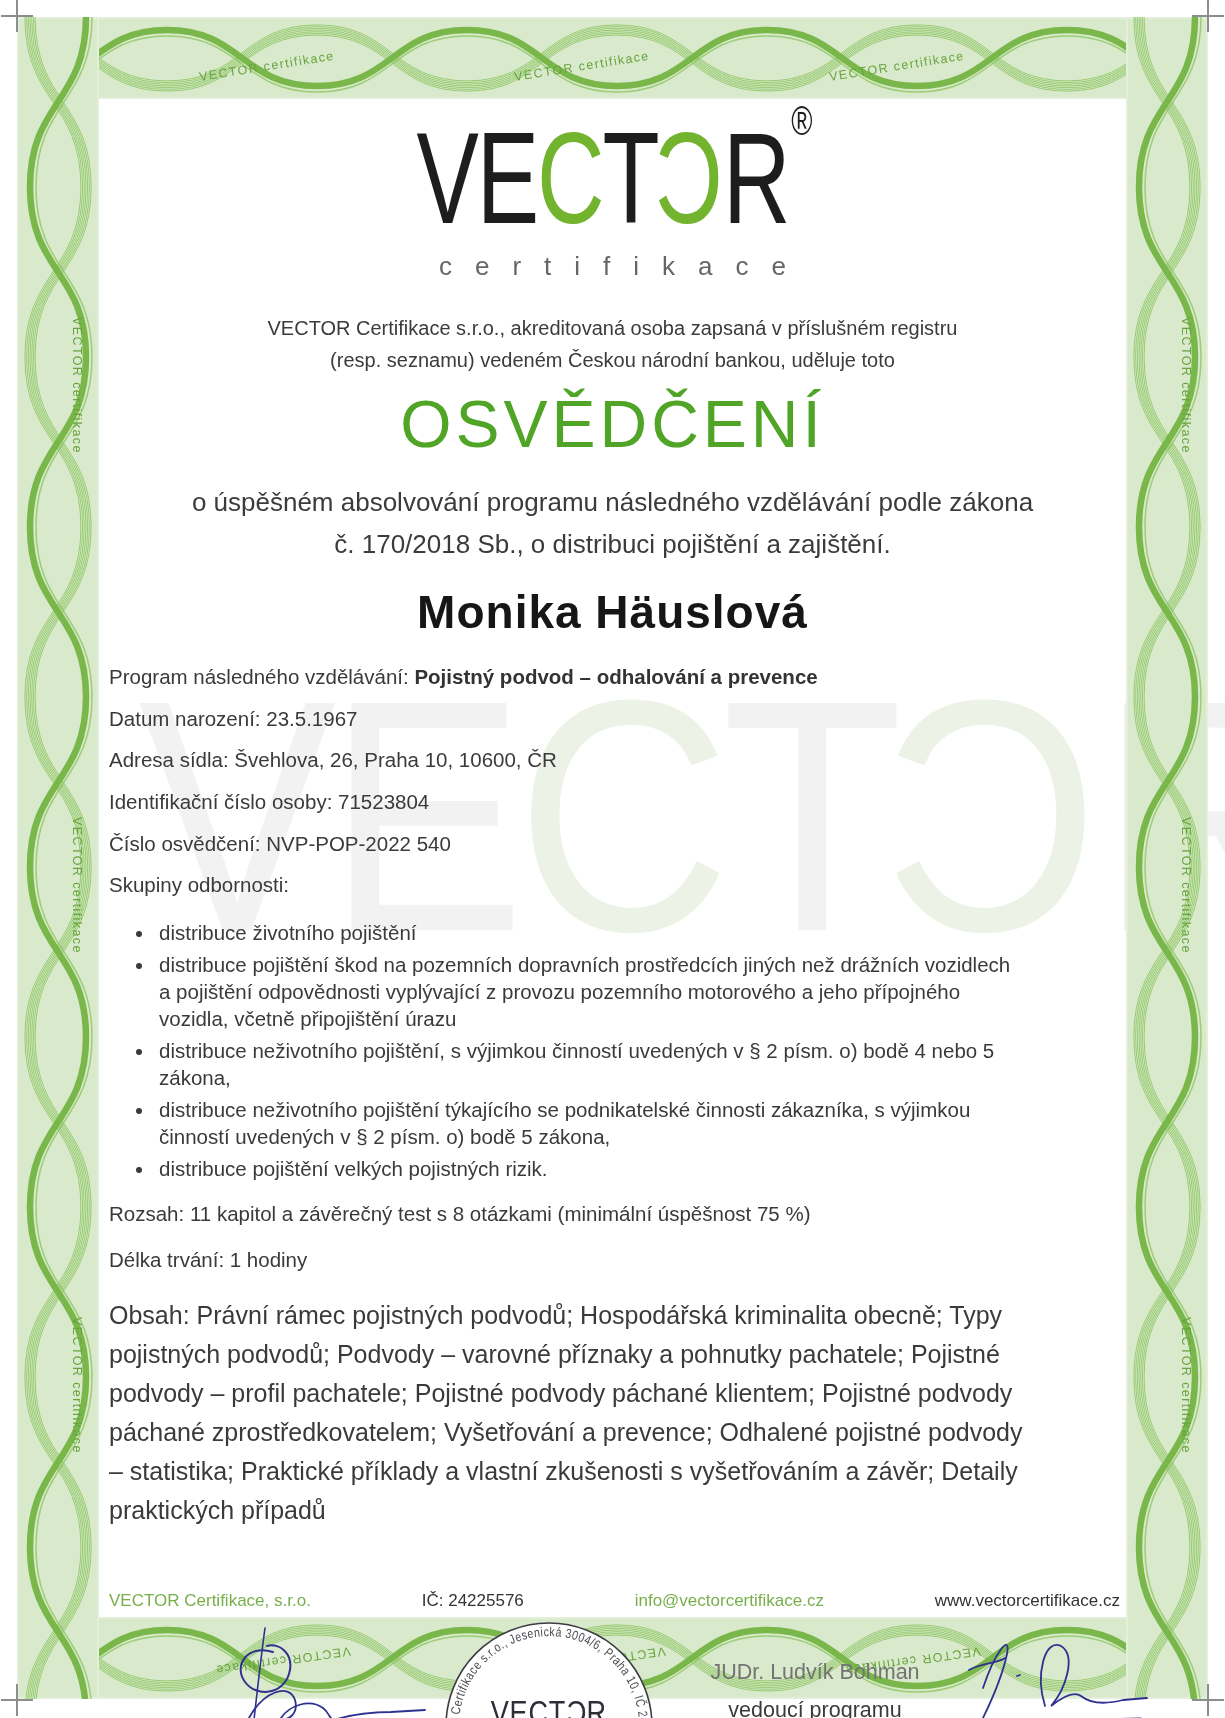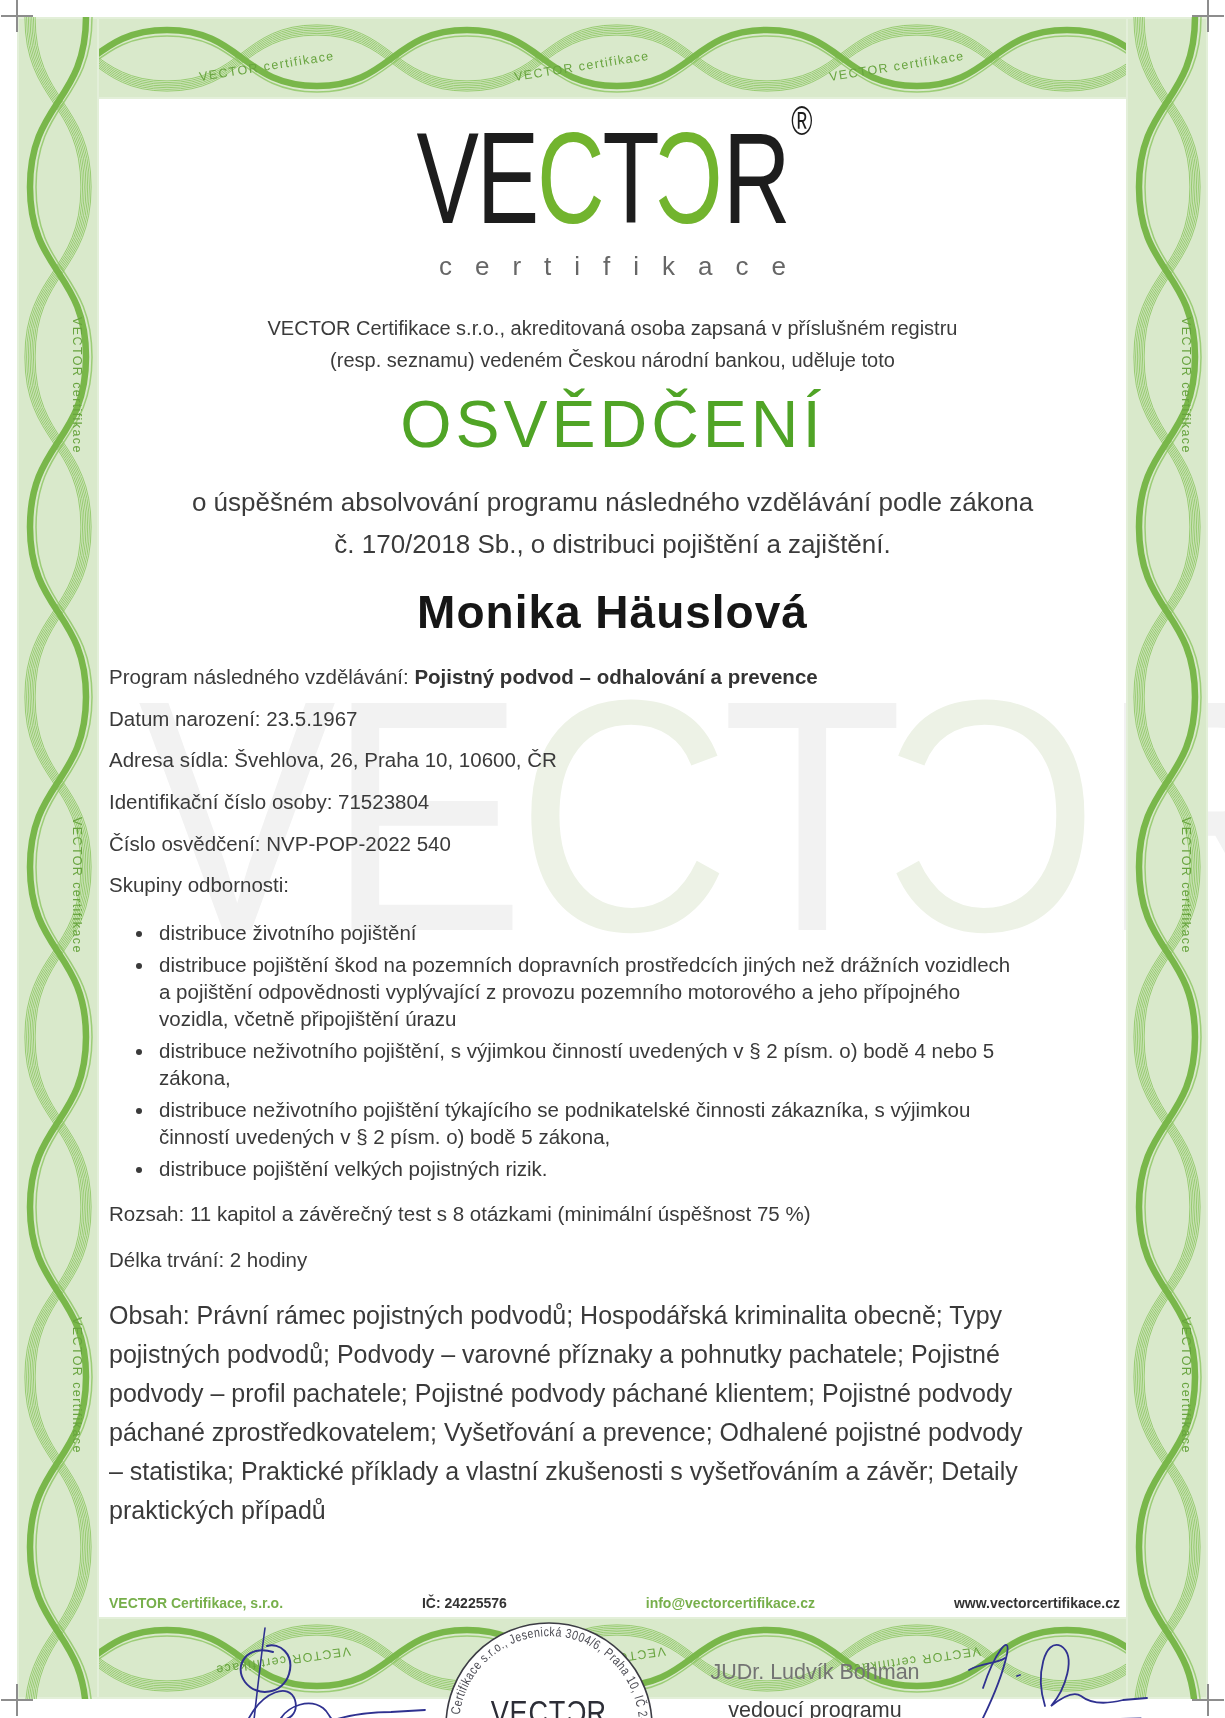--- a/index.html
+++ b/index.html
@@ -67,21 +67,21 @@
   .sig-left{position:absolute;left:26px;top:86px;width:334px;text-align:center;}
   .sig-left svg{display:block;margin:0 auto 2px auto;}
   .sig-name{font-size:21.5px;color:#737373;line-height:1.5;}
   .sig-role{font-size:21.5px;color:#3a3a3a;line-height:1.5;margin-top:6px;}
   .sig-right{position:absolute;left:556px;top:120px;width:468px;}
   .sig-row{position:relative;width:300px;text-align:center;}
   .sig-row svg{position:absolute;left:296px;top:-34px;}
   
   .footer{
     position:absolute;left:10px;right:6px;bottom:6px;display:flex;align-items:center;
-    justify-content:space-between;font-size:14px;font-weight:bold;
+    justify-content:space-between;font-size:17px;
   }
   .footer .green{color:#77af4b;}
   .footer .dark{color:#333;}
   a{text-decoration:none;}
 </style>
 </head>
 <body>
 
 <div class="band top">
     <svg width="1191" height="82" viewBox="0 0 1191 82">
@@ -189,21 +189,21 @@
 
     <ul class="skupiny">
       <li>distribuce životního pojištění</li>
       <li>distribuce pojištění škod na pozemních dopravních prostředcích jiných než drážních vozidlech a pojištění odpovědnosti vyplývající z provozu pozemního motorového a jeho přípojného vozidla, včetně připojištění úrazu</li>
       <li>distribuce neživotního pojištění, s výjimkou činností uvedených v § 2 písm. o) bodě 4 nebo 5 zákona,</li>
       <li>distribuce neživotního pojištění týkajícího se podnikatelské činnosti zákazníka, s výjimkou činností uvedených v § 2 písm. o) bodě 5 zákona,</li>
       <li>distribuce pojištění velkých pojistných rizik.</li>
     </ul>
 
     <div class="para">Rozsah: 11 kapitol a závěrečný test s 8 otázkami (minimální úspěšnost 75 %)</div>
-    <div class="para">Délka trvání: 2 hodiny</div>
+    <div class="para">Délka trvání: 1 hodiny</div>
     <div class="obsah">Obsah: Právní rámec pojistných podvodů; Hospodářská kriminalita obecně; Typy pojistných podvodů; Podvody – varovné příznaky a pohnutky pachatele; Pojistné podvody – profil pachatele; Pojistné podvody páchané klientem; Pojistné podvody páchané zprostředkovatelem; Vyšetřování a prevence; Odhalené pojistné podvody – statistika; Praktické příklady a vlastní zkušenosti s vyšetřováním a závěr; Detaily praktických případů</div>
 
     <div class="sigzone">
 
       <div class="sig-left">
         <svg width="250" height="146" viewBox="0 0 250 146">
           <g fill="none" stroke="#2f3190" stroke-width="2" stroke-linecap="round">
             <path d="M96,30 C70,22 56,44 68,60 C80,76 106,72 112,52 C118,32 102,20 90,24"></path>
             <path d="M88,6 C82,50 76,108 72,142" stroke-width="1.6"></path>
             <path d="M72,96 C86,70 112,60 118,78 C122,92 110,100 104,96 C112,84 132,76 146,86 C154,92 152,100 160,97 C178,92 198,90 214,90 L248,88" stroke-width="1.8"></path>

